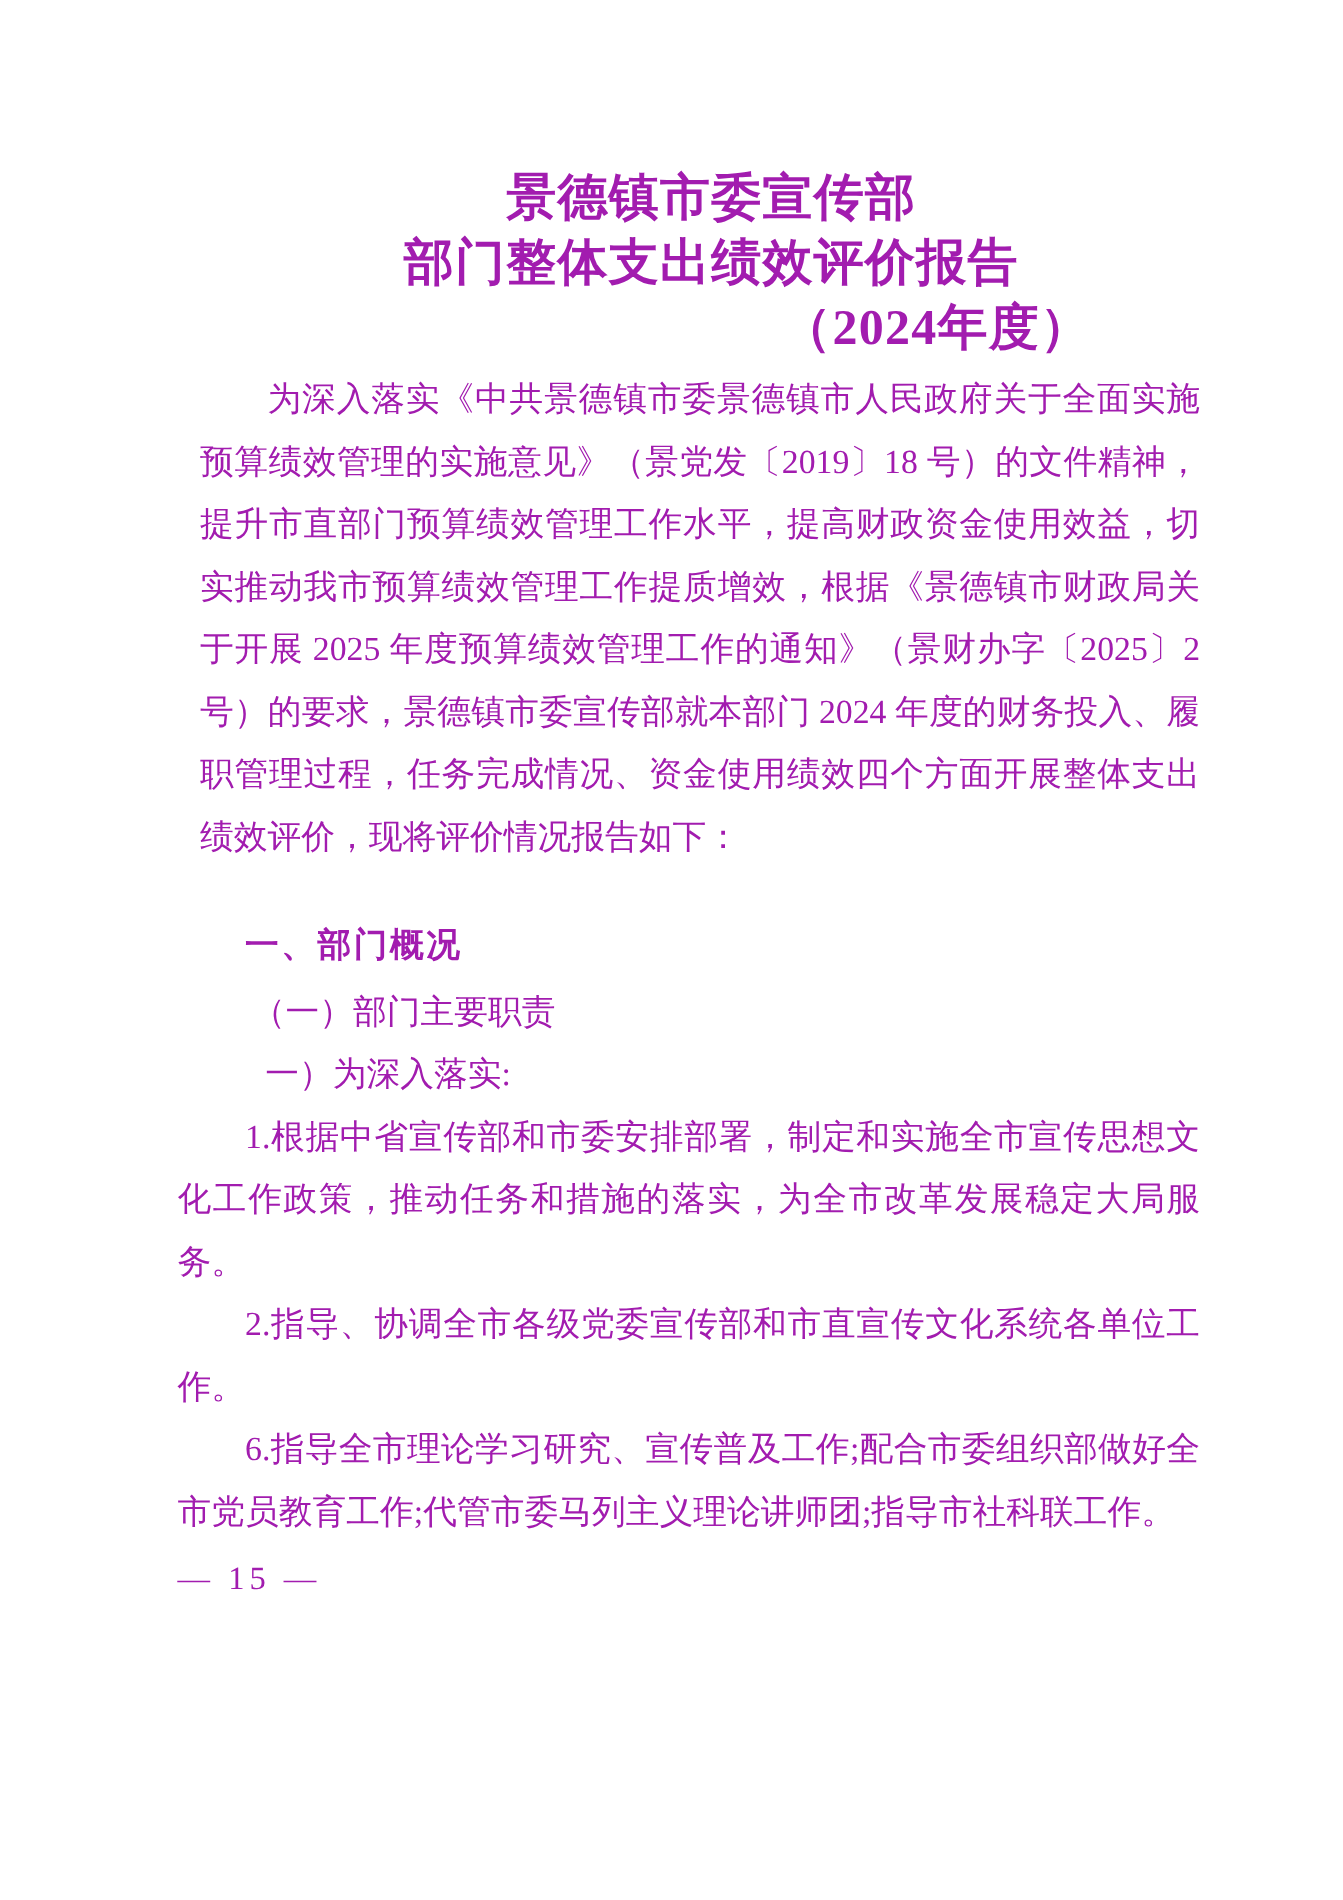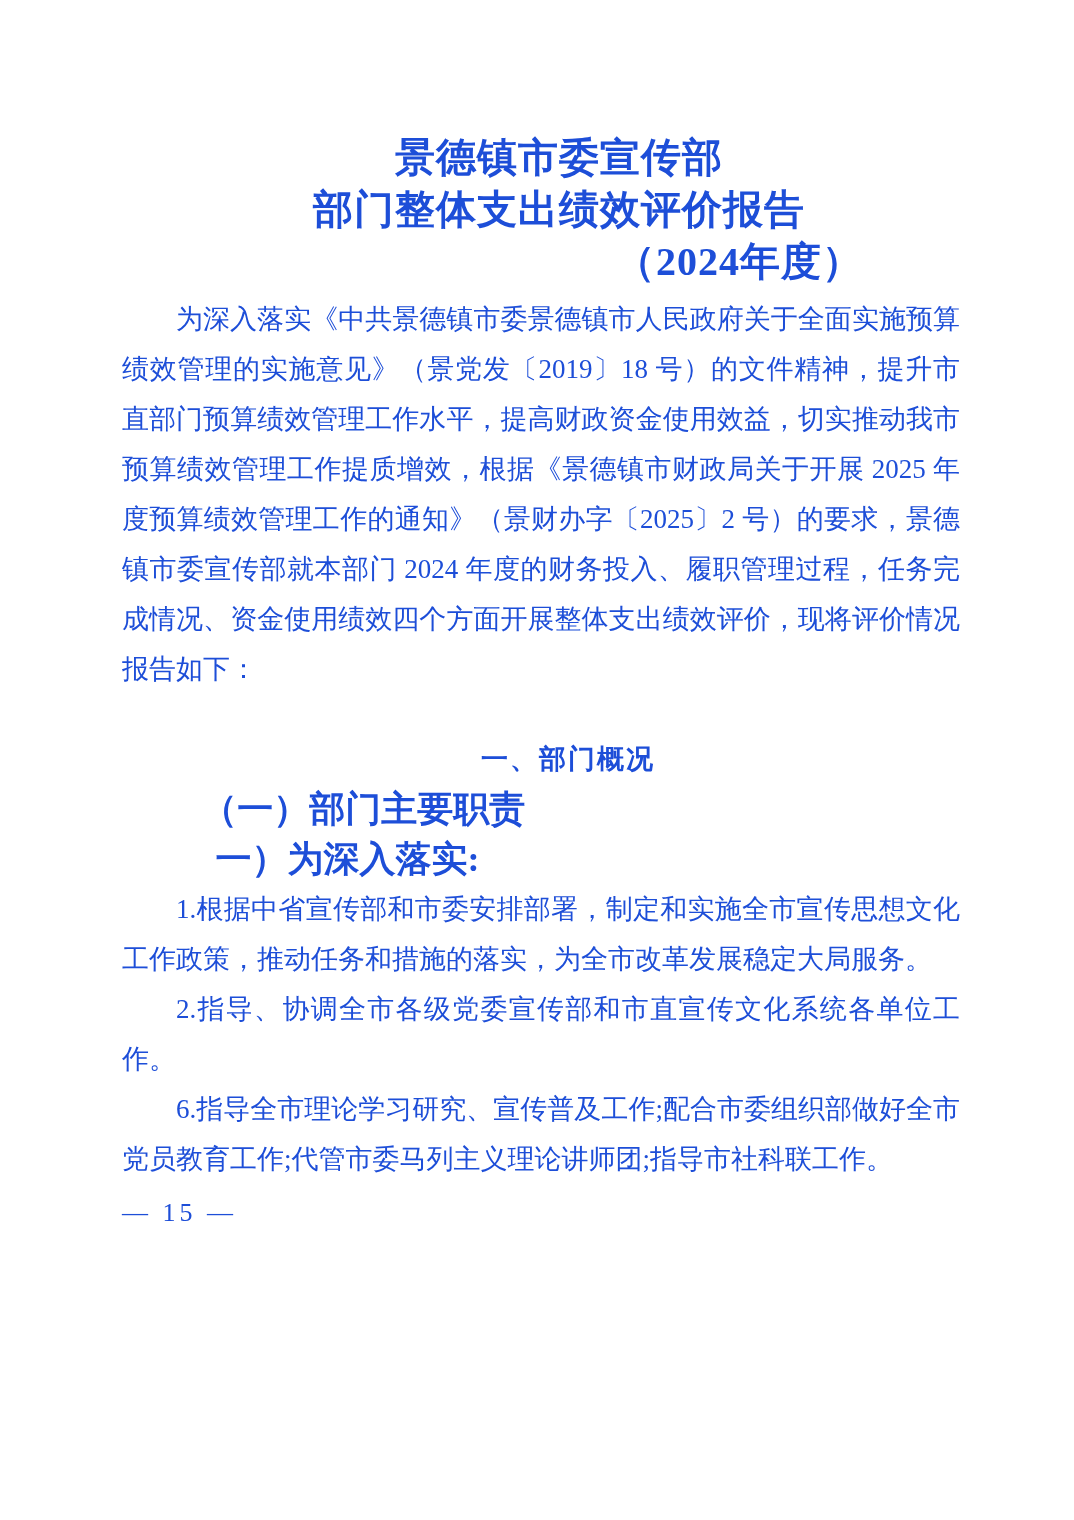--- a/index.html
+++ b/index.html
@@ -4,23 +4,24 @@
 <style>
   * { box-sizing: border-box; }
   html, body { margin: 0; padding: 0; }
   body { background: #ffffff; }
 
   .page {
     position: relative;
     width: 1074px;
     height: 1520px;
     background: #ffffff;
-    color: #1d4ed8;
+    color: #a21caf;
     font-family: "Liberation Serif", "DejaVu Serif", serif;
     overflow: hidden;
+    padding-left: 20px;
   }
 
   .content {
     padding: 0 114px 0 122px;
   }
 
   
   .title-block {
     padding-top: 132px;
     padding-left: 36px;
@@ -40,39 +41,39 @@
   .body-para {
     margin: 0;
     font-size: 27px;
     line-height: 50px;
     text-align: justify;
     text-indent: 2em;
     letter-spacing: 0;
   }
   .intro-para {
     margin-top: 6px;
+    margin-left: 18px;
   }
 
   .section-heading {
     margin: 40px 0 0 0;
     font-size: 27px;
     line-height: 50px;
     font-weight: 700;
     text-indent: 2em;
-    font-family: Liberation Serif, serif;
+    font-family: Liberation Mono, monospace;
     letter-spacing: 2px;
-    text-align: center;
   }
 
   .sub-heading {
     margin: 0;
-    font-size: 36px;
+    font-size: 27px;
     line-height: 50px;
     text-indent: 2.2em;
-    font-weight: 700;
+    font-weight: 400;
   }
   .sub-heading.level-2 {
     text-indent: 2.6em;
   }
 
   .page-footer {
     margin-top: 14px;
     text-align: left;
     font-size: 26px;
     line-height: 30px;

